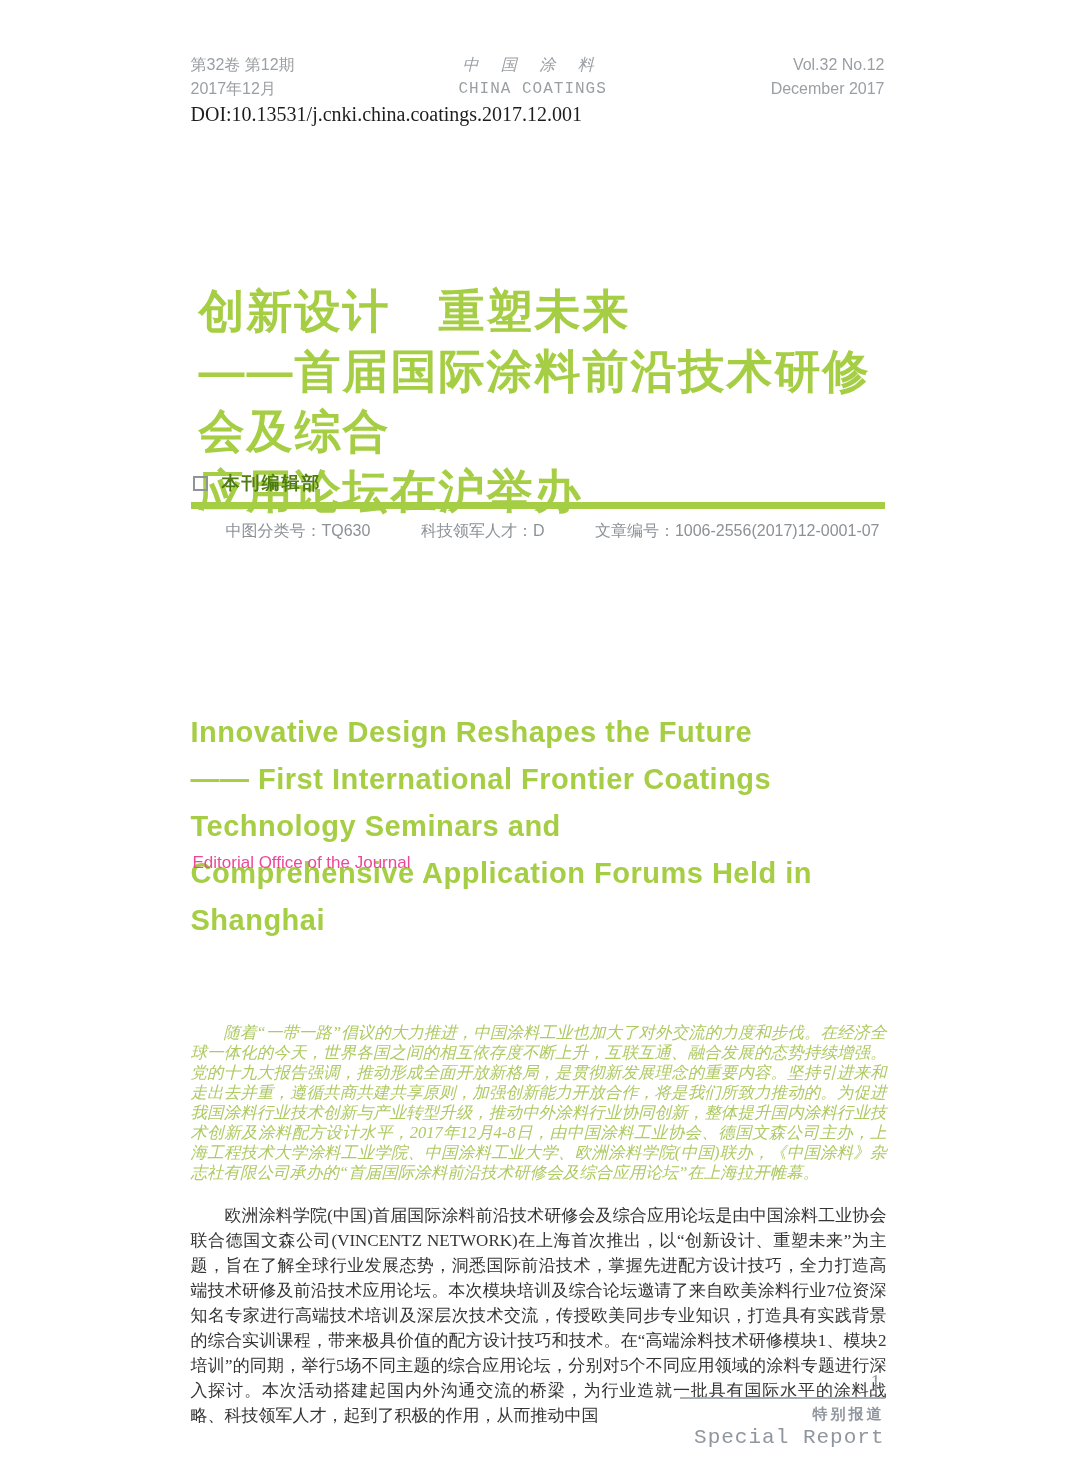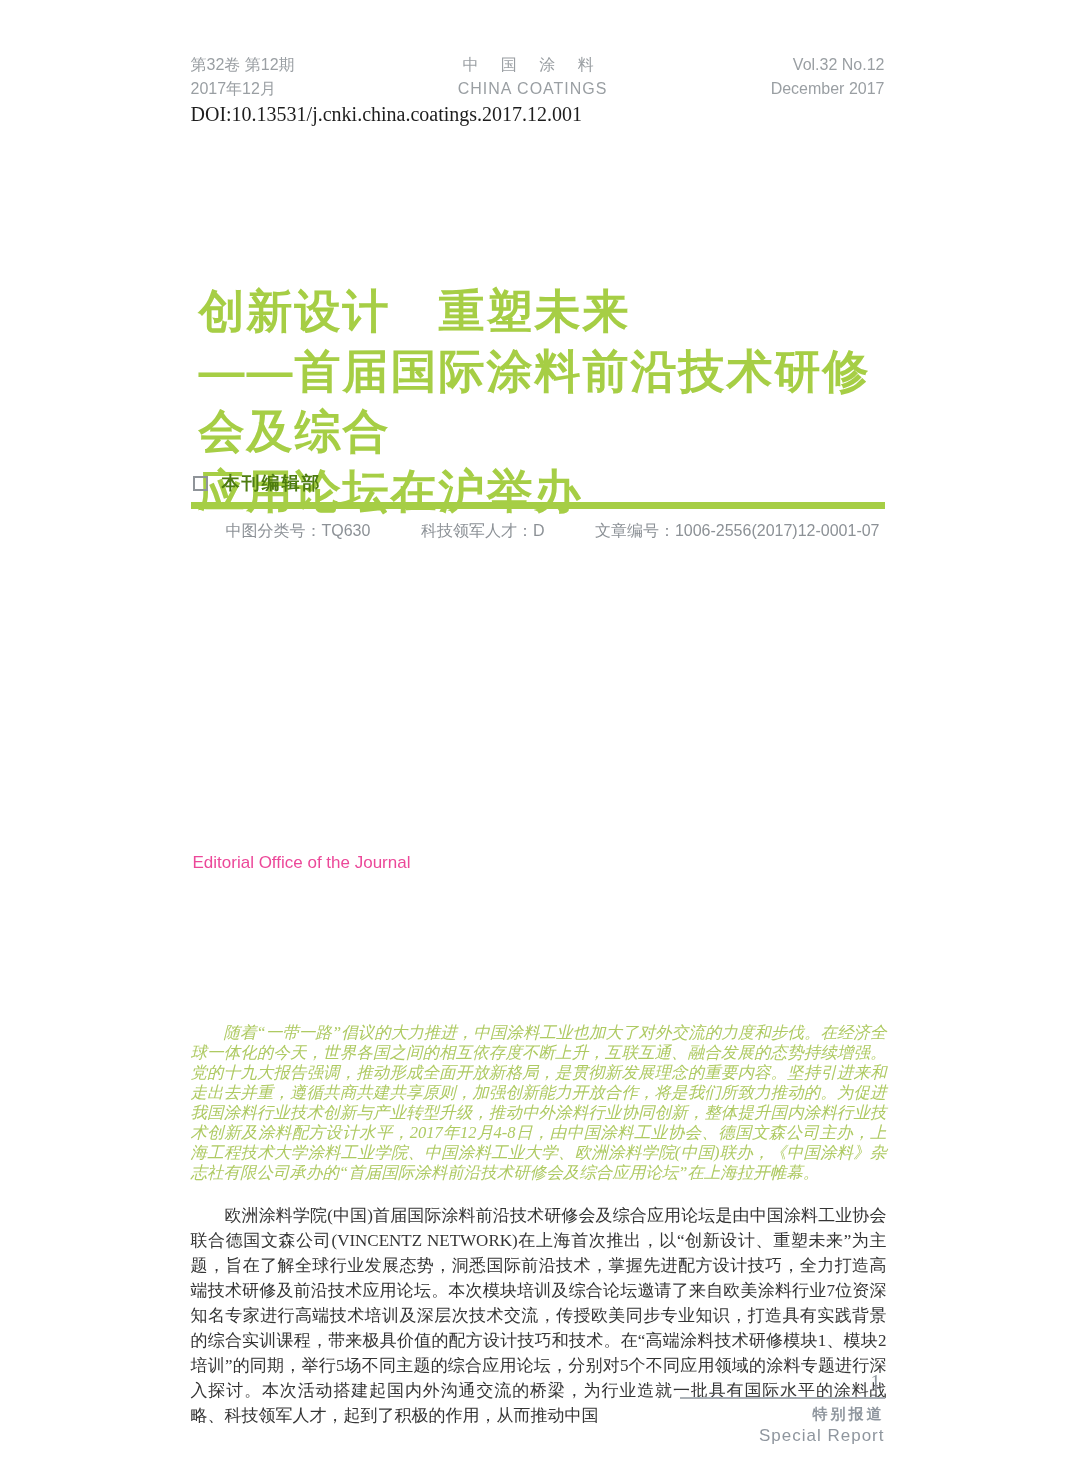--- a/index.html
+++ b/index.html
@@ -21,22 +21,22 @@
     top: 38px; left: 110px; right: 110px;
     display: flex;
     justify-content: space-between;
     color: #9a9fa3;
     font-size: 16px;
     line-height: 24px;
   }
   .header .h-left  { text-align: left; }
   .header .h-center{ text-align: center; }
   .header .h-right { text-align: right; }
-  .h-center .cn { letter-spacing: 9px; }
-  .h-center .en { letter-spacing: 1px; }
+  .h-center .cn { letter-spacing: 9px; font-style: italic; }
+  .h-center .en { letter-spacing: 1px; font-family: Liberation Mono, monospace; }
 
   .doi {
     position: absolute;
     top: 88px; left: 110px;
     color: #1d1d1d;
     font-size: 20px;
     font-family: "Liberation Serif", serif;
   }
 
   
@@ -148,23 +148,23 @@
   }
   .footer .col-cn {
     margin-top: 6px;
     font-size: 15px;
     letter-spacing: 3px;
     font-family: "Liberation Serif", serif;
     font-weight: 700;
   }
   .footer .col-en {
     margin-top: 2px;
-    font-size: 17px;
+    font-size: 21px;
     letter-spacing: 1px;
-    font-family: Liberation Sans, sans-serif;
+    font-family: Liberation Mono, monospace;
   }
 </style>
 </head>
 <body>
 
 <div class="page">
 
   <div class="header">
     <div class="h-left">
       <div>第32卷 第12期</div>
@@ -194,20 +194,25 @@
   </div>
 
   <div class="green-bar"></div>
 
   <div class="meta-row">
     <span>中图分类号：TQ630</span>
     <span>科技领军人才：D</span>
     <span>文章编号：1006-2556(2017)12-0001-07</span>
   </div>
 
+  <h2 class="title-en">
+    <span>Innovative Design Reshapes the Future</span>
+    <span>—— First International Frontier Coatings Technology Seminars and</span>
+    <span>Comprehensive Application Forums Held in Shanghai</span>
+  </h2>
 
   <div class="author-en">Editorial Office of the Journal</div>
 
   <p class="abstract">随着“一带一路”倡议的大力推进，中国涂料工业也加大了对外交流的力度和步伐。在经济全球一体化的今天，世界各国之间的相互依存度不断上升，互联互通、融合发展的态势持续增强。党的十九大报告强调，推动形成全面开放新格局，是贯彻新发展理念的重要内容。坚持引进来和走出去并重，遵循共商共建共享原则，加强创新能力开放合作，将是我们所致力推动的。为促进我国涂料行业技术创新与产业转型升级，推动中外涂料行业协同创新，整体提升国内涂料行业技术创新及涂料配方设计水平，2017年12月4-8日，由中国涂料工业协会、德国文森公司主办，上海工程技术大学涂料工业学院、中国涂料工业大学、欧洲涂料学院(中国)联办，《中国涂料》杂志社有限公司承办的“首届国际涂料前沿技术研修会及综合应用论坛”在上海拉开帷幕。</p>
 
   <p class="body-text">欧洲涂料学院(中国)首届国际涂料前沿技术研修会及综合应用论坛是由中国涂料工业协会联合德国文森公司(VINCENTZ NETWORK)在上海首次推出，以“创新设计、重塑未来”为主题，旨在了解全球行业发展态势，洞悉国际前沿技术，掌握先进配方设计技巧，全力打造高端技术研修及前沿技术应用论坛。本次模块培训及综合论坛邀请了来自欧美涂料行业7位资深知名专家进行高端技术培训及深层次技术交流，传授欧美同步专业知识，打造具有实践背景的综合实训课程，带来极具价值的配方设计技巧和技术。在“高端涂料技术研修模块1、模块2培训”的同期，举行5场不同主题的综合应用论坛，分别对5个不同应用领域的涂料专题进行深入探讨。本次活动搭建起国内外沟通交流的桥梁，为行业造就一批具有国际水平的涂料战略、科技领军人才，起到了积极的作用，从而推动中国</p>
 
   <div class="footer">
     <div class="page-num">1</div>
     <div class="col-cn">特别报道</div>

